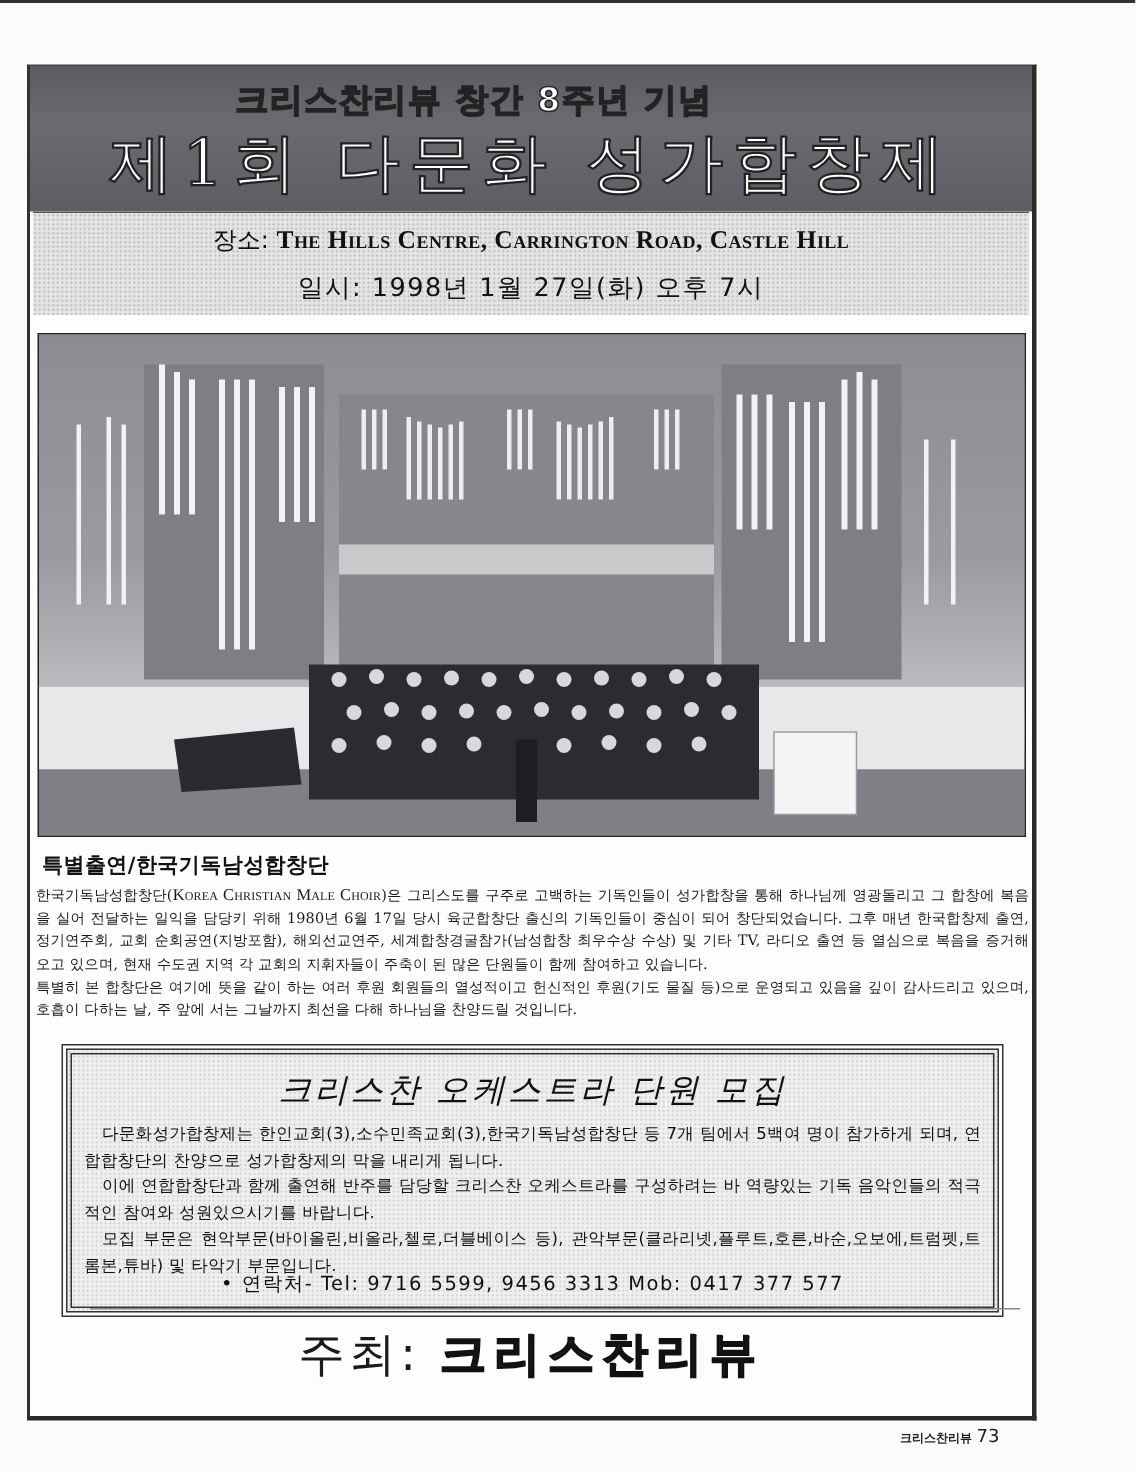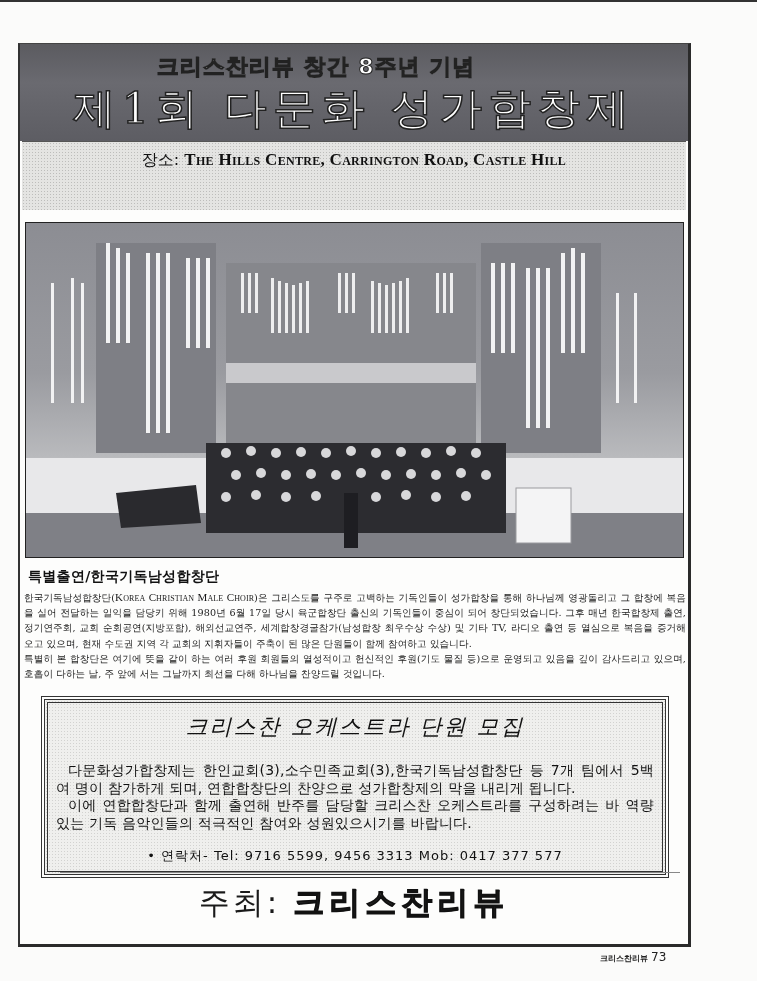--- a/index.html
+++ b/index.html
@@ -60,22 +60,22 @@
     border:4px double #333; outline:1px solid #333; outline-offset:2px;
     background:#efefed;
     background-image:radial-gradient(#d2d2d0 0.6px, transparent 0.7px);
     background-size:3px 3px;
   }
   .orch h2 {
     margin:0; position:absolute; top:9px; left:0; width:614px; text-align:center;
     font-size:22px; font-weight:normal; letter-spacing:2px;font-style:italic;
   }
   .orch .body {
-    position:absolute; left:8px; top:59px; width:598px;
-    font-size:14px; line-height:17.5px; text-align:justify; letter-spacing:0.2px;
+    position:absolute; left:8px; top:44px; width:598px;
+    font-size:11px; line-height:17.5px; text-align:justify; letter-spacing:0.2px;
   }
   .orch .body p { margin:0; text-indent:12px; }
   .orch .contact {
     position:absolute; left:0; top:144px; width:614px; text-align:center; font-size:13px; letter-spacing:1px;
   }
   .sponsor {
     position:absolute; left:0; top:838px; width:668px; text-align:center;
     font-size:31px; letter-spacing:3px; color:#1a1a1a;
   }
   .sponsor .brand { font-weight:bold; color:#333; -webkit-text-stroke:1px #111; letter-spacing:5px; }
@@ -94,20 +94,24 @@
 
   <div class="header">
     <div class="subtitle">크리스찬리뷰 창간 8주년 기념</div>
     <div class="title">제1회 다문화 성가합창제</div>
   </div>
 
   <div class="info">
     <div class="venue">
       <span>장소:</span>
       <span class="en">The Hills Centre, Carrington Road, Castle Hill</span>
+    </div>
+    <div class="date">
+      <span>일시:</span>
+      <span>1998년 1월 27일(화) 오후 7시</span>
     </div>
   </div>
 
   <div class="photo" title="Male choir performing on stage in front of a large pipe organ, with conductor and grand piano">
     <svg width="657" height="334" viewBox="0 0 657 334">
 
       <rect x="70" y="20" width="120" height="210" fill="#7e7f85"></rect>
       <rect x="200" y="40" width="250" height="190" fill="#86878c"></rect>
       <rect x="455" y="20" width="120" height="210" fill="#7e7f85"></rect>
       <rect x="200" y="140" width="250" height="20" fill="#c9c9cc"></rect>
@@ -213,20 +217,21 @@
   <div class="article">
     <h3>특별출연/한국기독남성합창단</h3>
     <p><span>한국기독남성합창단(</span><span class="en">Korea Christian Male Choir</span><span>)은 그리스도를 구주로 고백하는 기독인들이 성가합창을 통해 하나님께 영광돌리고 그 합창에 복음을 실어 전달하는 일익을 담당키 위해 1980년 6월 17일 당시 육군합창단 출신의 기독인들이 중심이 되어 창단되었습니다. 그후 매년 한국합창제 출연, 정기연주회, 교회 순회공연(지방포함), 해외선교연주, 세계합창경굴참가(남성합창 최우수상 수상) 및 기타 TV, 라디오 출연 등 열심으로 복음을 증거해 오고 있으며, 현재 수도권 지역 각 교회의 지휘자들이 주축이 된 많은 단원들이 함께 참여하고 있습니다.</span><br><span>특별히 본 합창단은 여기에 뜻을 같이 하는 여러 후원 회원들의 열성적이고 헌신적인 후원(기도 물질 등)으로 운영되고 있음을 깊이 감사드리고 있으며, 호흡이 다하는 날, 주 앞에 서는 그날까지 최선을 다해 하나님을 찬양드릴 것입니다.</span></p>
   </div>
 
   <div class="orch">
     <h2>크리스찬  오케스트라 단원 모집</h2>
     <div class="body">
       <p>다문화성가합창제는 한인교회(3),소수민족교회(3),한국기독남성합창단 등 7개 팀에서 5백여 명이 참가하게 되며, 연합합창단의 찬양으로 성가합창제의 막을 내리게 됩니다.</p>
       <p>이에 연합합창단과 함께 출연해 반주를 담당할 크리스찬 오케스트라를 구성하려는 바 역량있는 기독 음악인들의 적극적인 참여와 성원있으시기를 바랍니다.</p>
+      <p>모집 부문은 현악부문(바이올린,비올라,첼로,더블베이스 등), 관악부문(클라리넷,플루트,호른,바순,오보에,트럼펫,트롬본,튜바) 및 타악기 부문입니다.</p>
     </div>
     <div class="contact">• 연락처- Tel: 9716 5599, 9456 3313  Mob: 0417 377 577</div>
   </div>
 
   <div class="sponsor-line-top"></div>
   <div class="sponsor">
     <span>주최:</span>
     <span class="brand">크리스찬리뷰</span>
   </div>
 </div>

